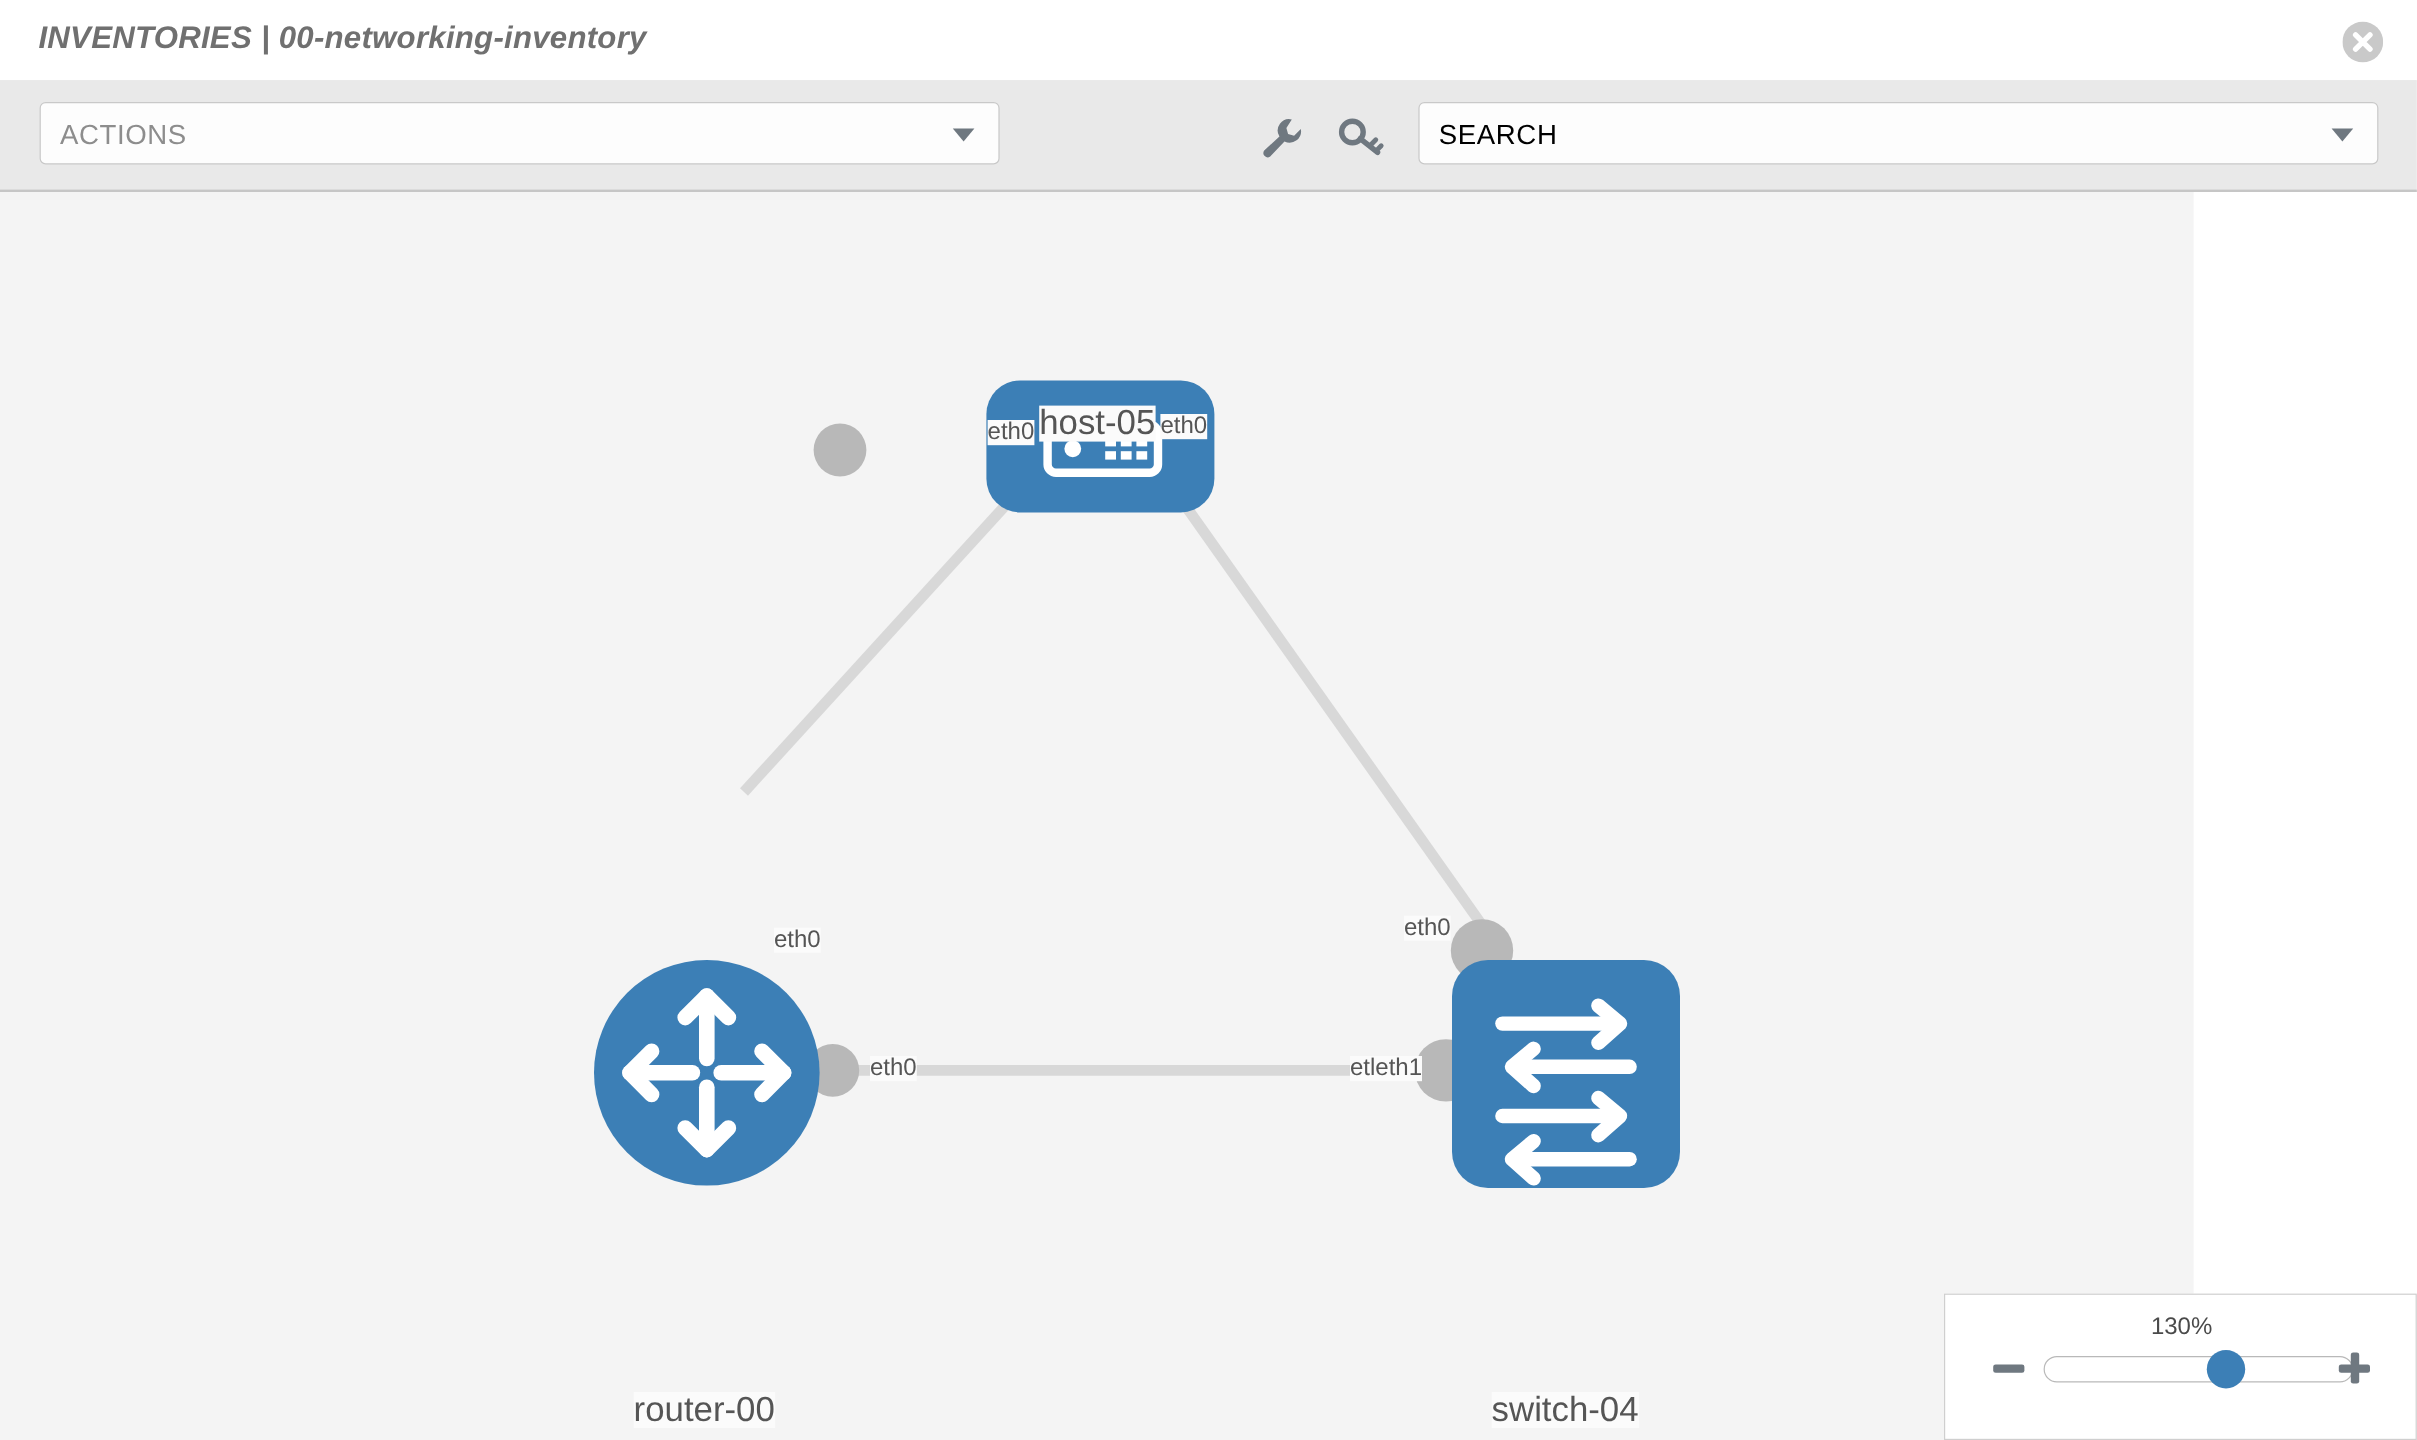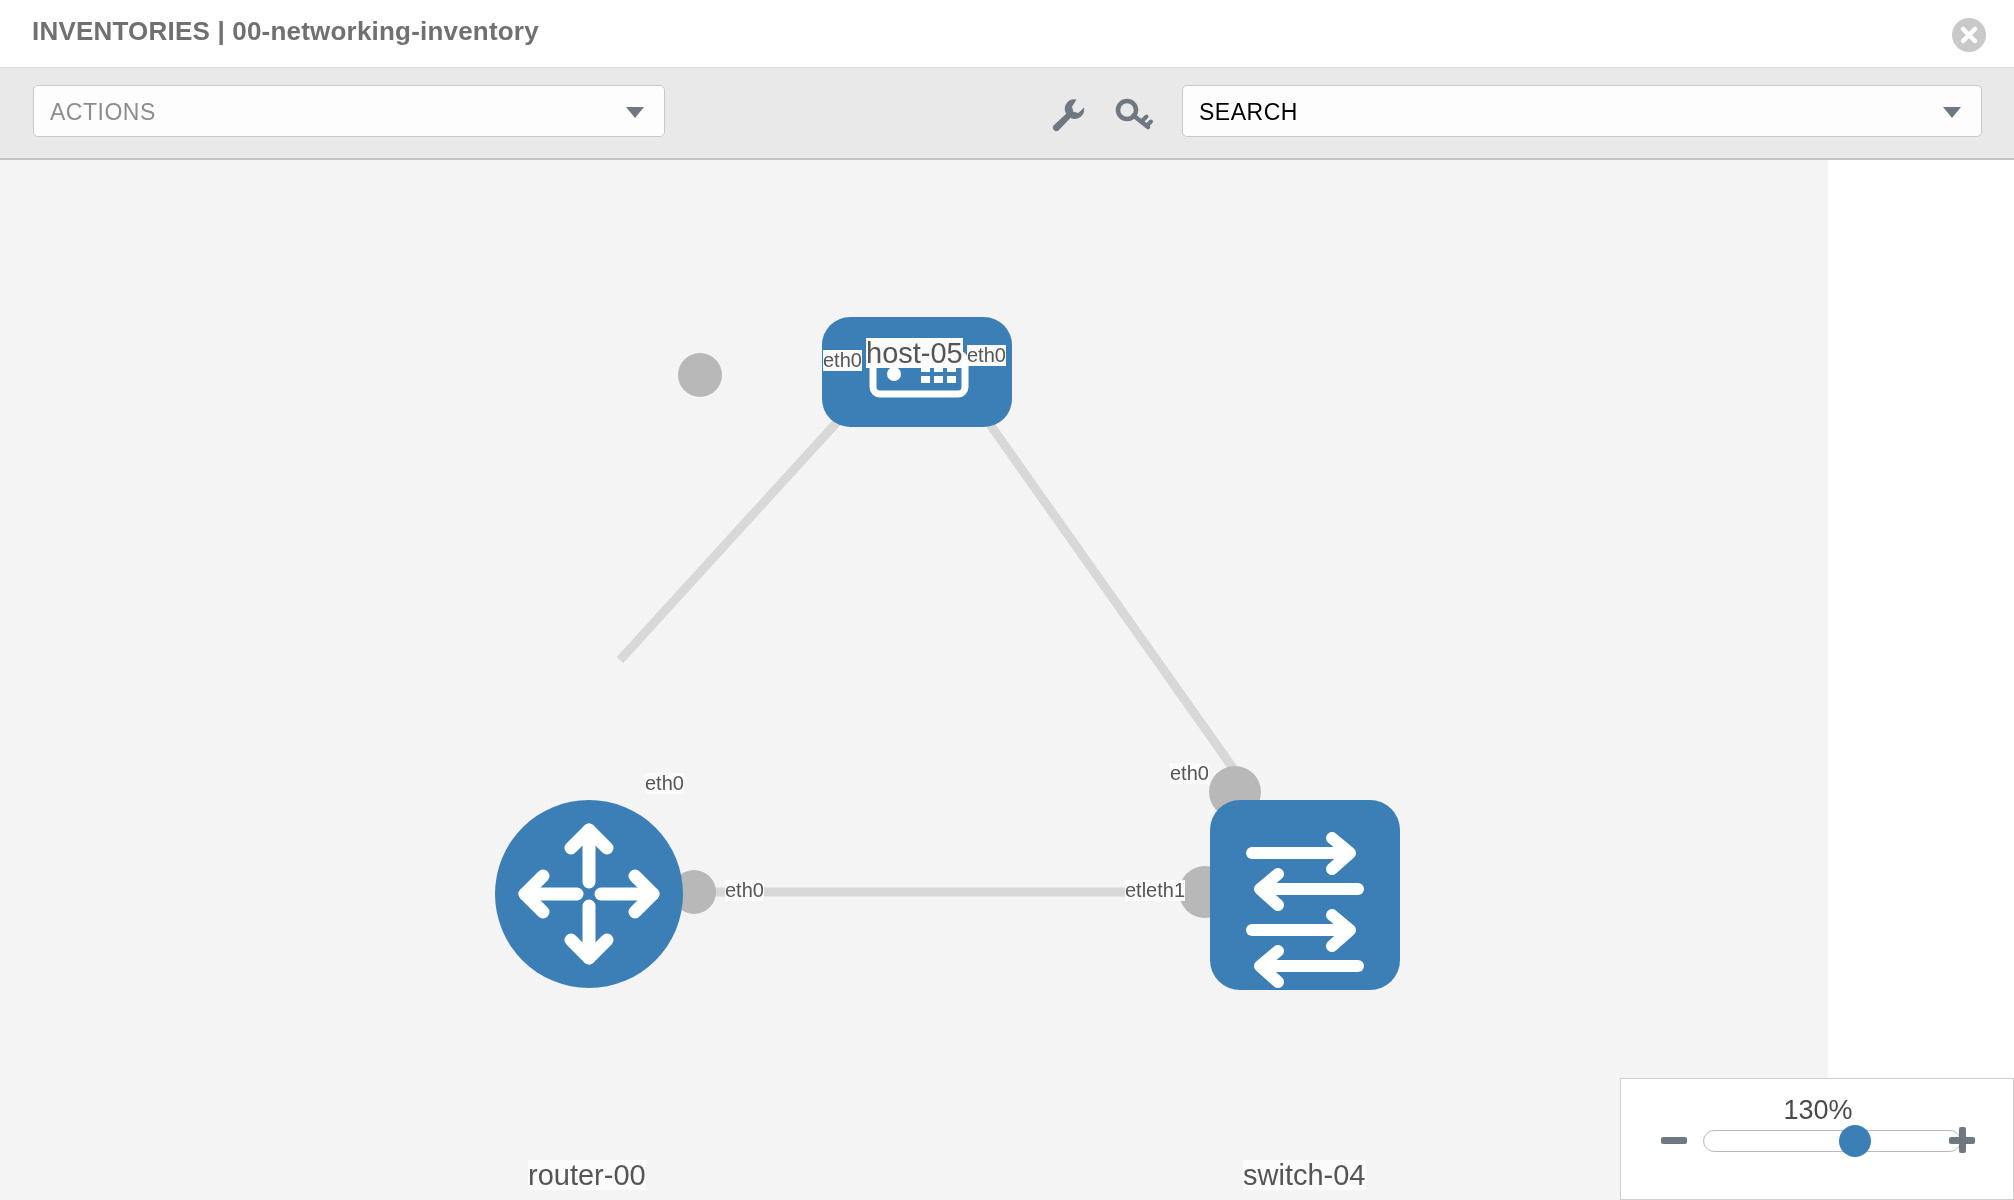--- a/index.html
+++ b/index.html
@@ -10,20 +10,21 @@
     background: #ffffff;
     overflow: hidden;
   }
 
   
   .header {
     position: absolute; left: 0; top: 0;
     width: 2014px; height: 68px;
     background: #ffffff;
     border-bottom: 1px solid #dcdcdc;
+    font-style: italic;
   }
   .page-title {
     position: absolute; left: 32px; top: 16px;
     font-size: 26px; font-weight: bold;
     color: #707070;
     letter-spacing: .2px;
     white-space: nowrap;
   }
   .close-btn {
     position: absolute; right: 28px; top: 18px;
@@ -33,21 +34,21 @@
 
   
   .toolbar {
     position: absolute; left: 0; top: 68px;
     width: 2014px; height: 92px;
     background: #e9e9e9;
     border-bottom: 2px solid #c6c6c6;
   }
   .actions-select {
     position: absolute; left: 33px; top: 85px;
-    width: 632px; height: 52px;
+    width: 800px; height: 52px;
     background: #fdfdfd;
     border: 1px solid #c9c9c9;
     border-radius: 5px;
   }
   .actions-label {
     position: absolute; left: 16px; top: 13px;
     font-size: 23px; color: #8d8d8d;
     letter-spacing: .5px;
   }
   .caret {
@@ -105,21 +106,21 @@
   
   .zoom-widget {
     position: absolute; left: 1620px; top: 1078px;
     width: 394px; height: 122px;
     background: #ffffff;
     border: 1px solid #cfcfcf;
   }
   .zoom-pct {
     position: absolute; left: 0; top: 16px;
     width: 394px; text-align: center;
-    font-size: 27px; color: #4a4a4a;
+    font-size: 20px; color: #4a4a4a;
   }
   .zoom-minus, .zoom-plus {
     position: absolute; top: 46px;
     width: 30px; height: 30px;
     cursor: pointer;
   }
   .zoom-minus { left: 38px; }
   .zoom-plus  { left: 326px; }
   .zoom-track {
     position: absolute; left: 82px; top: 51px;

